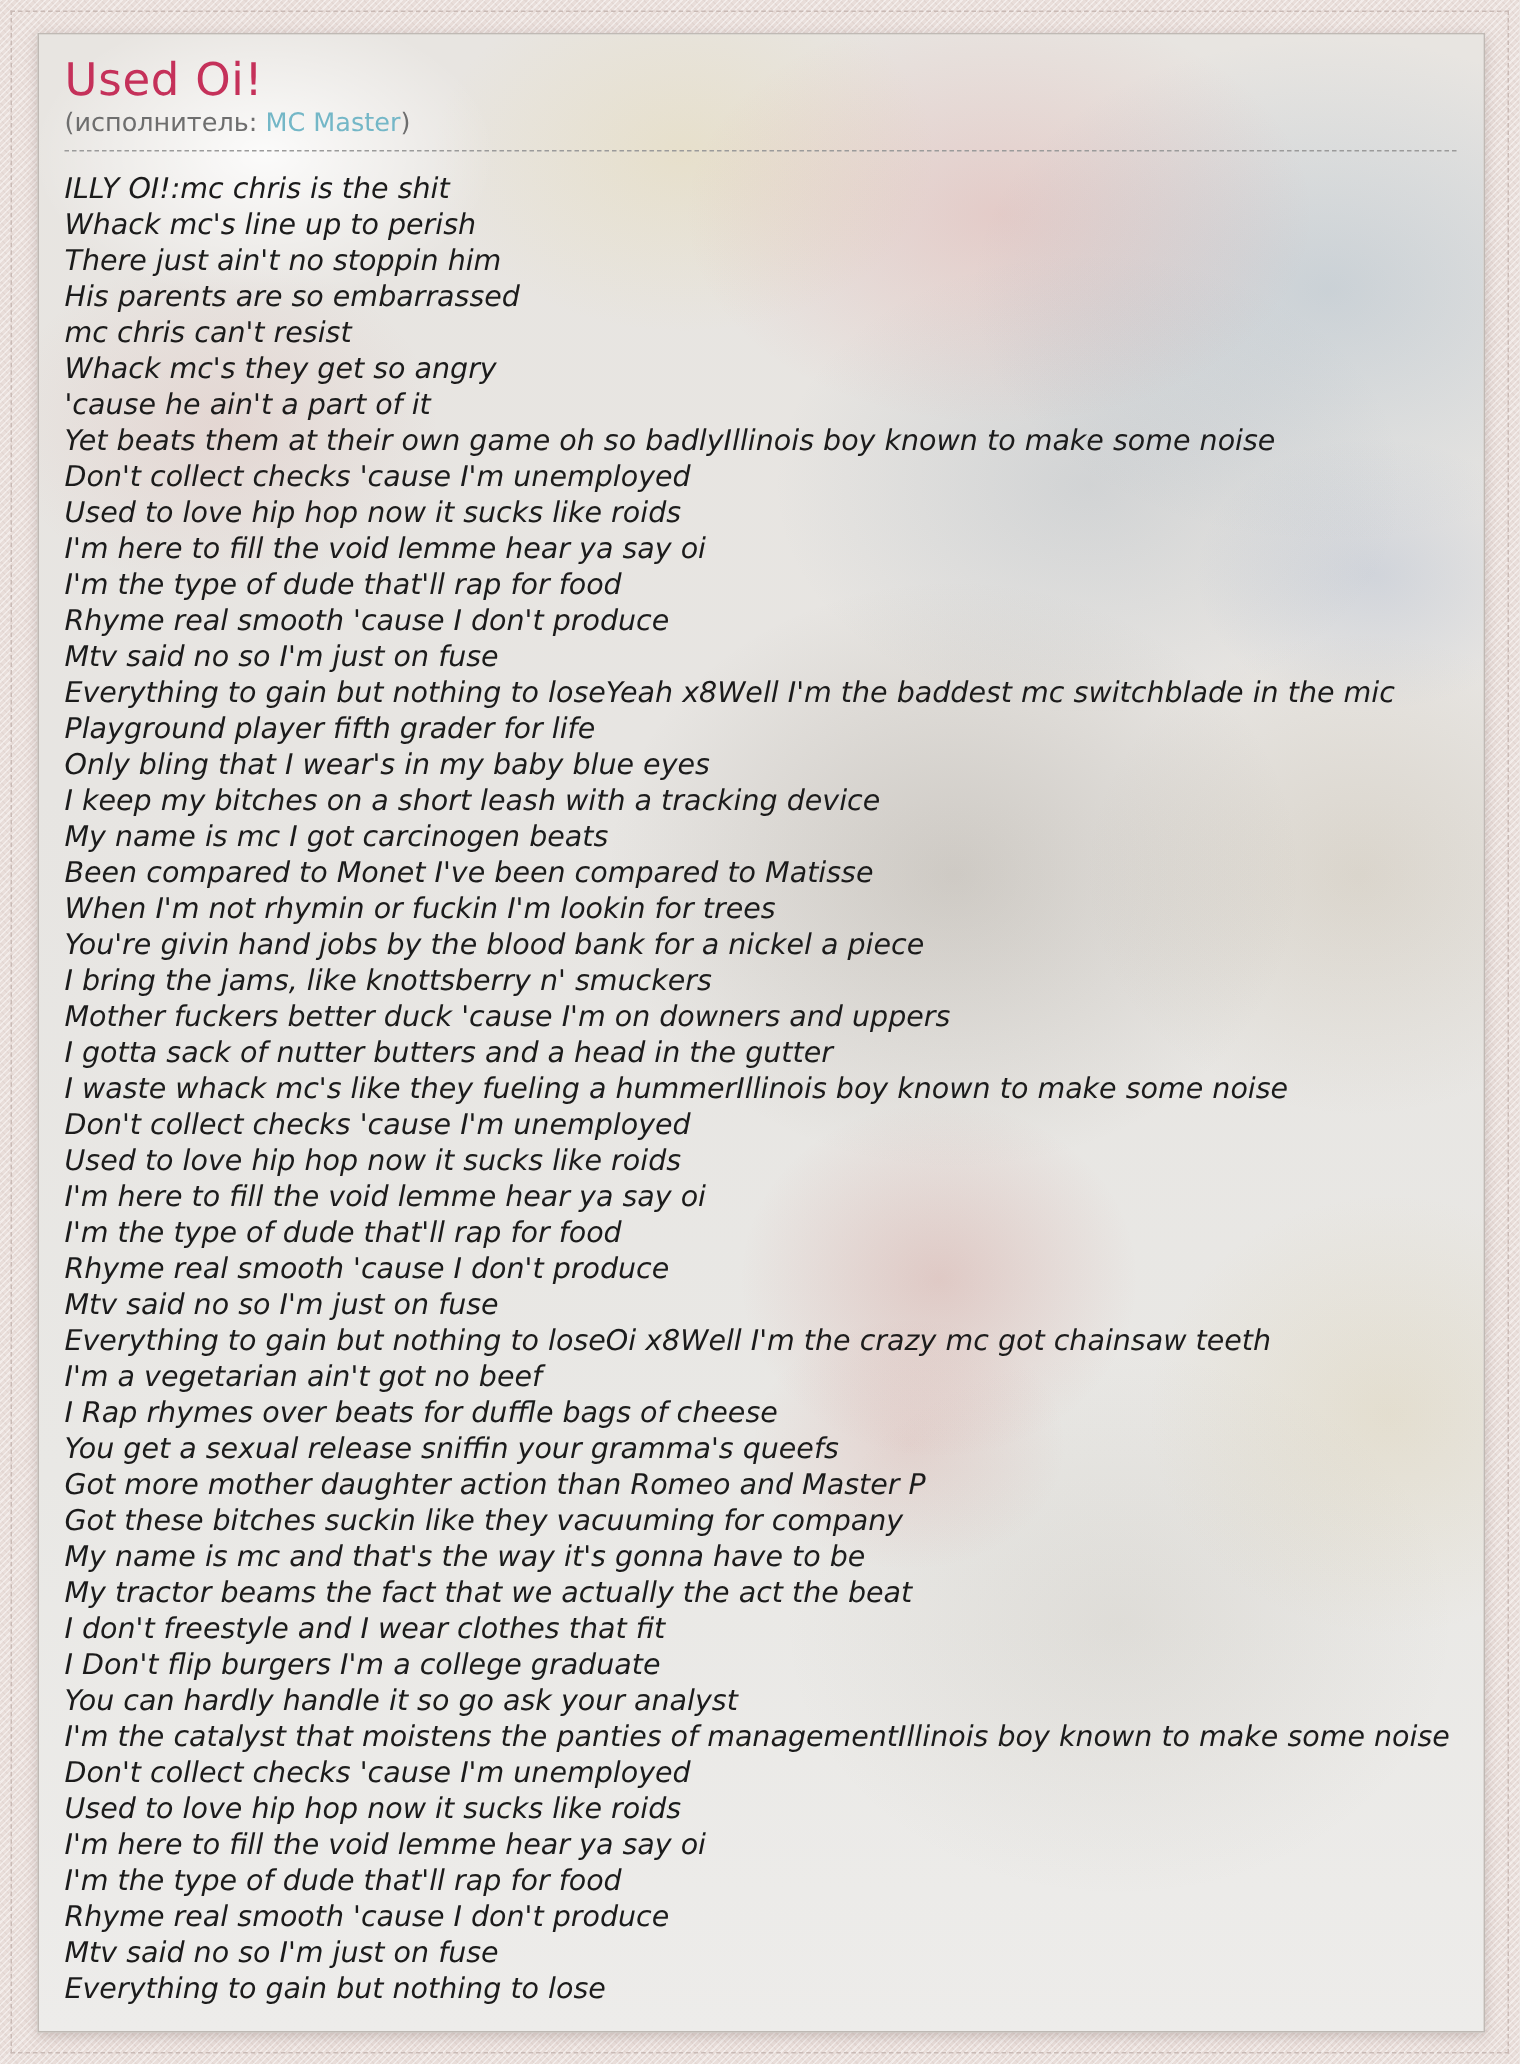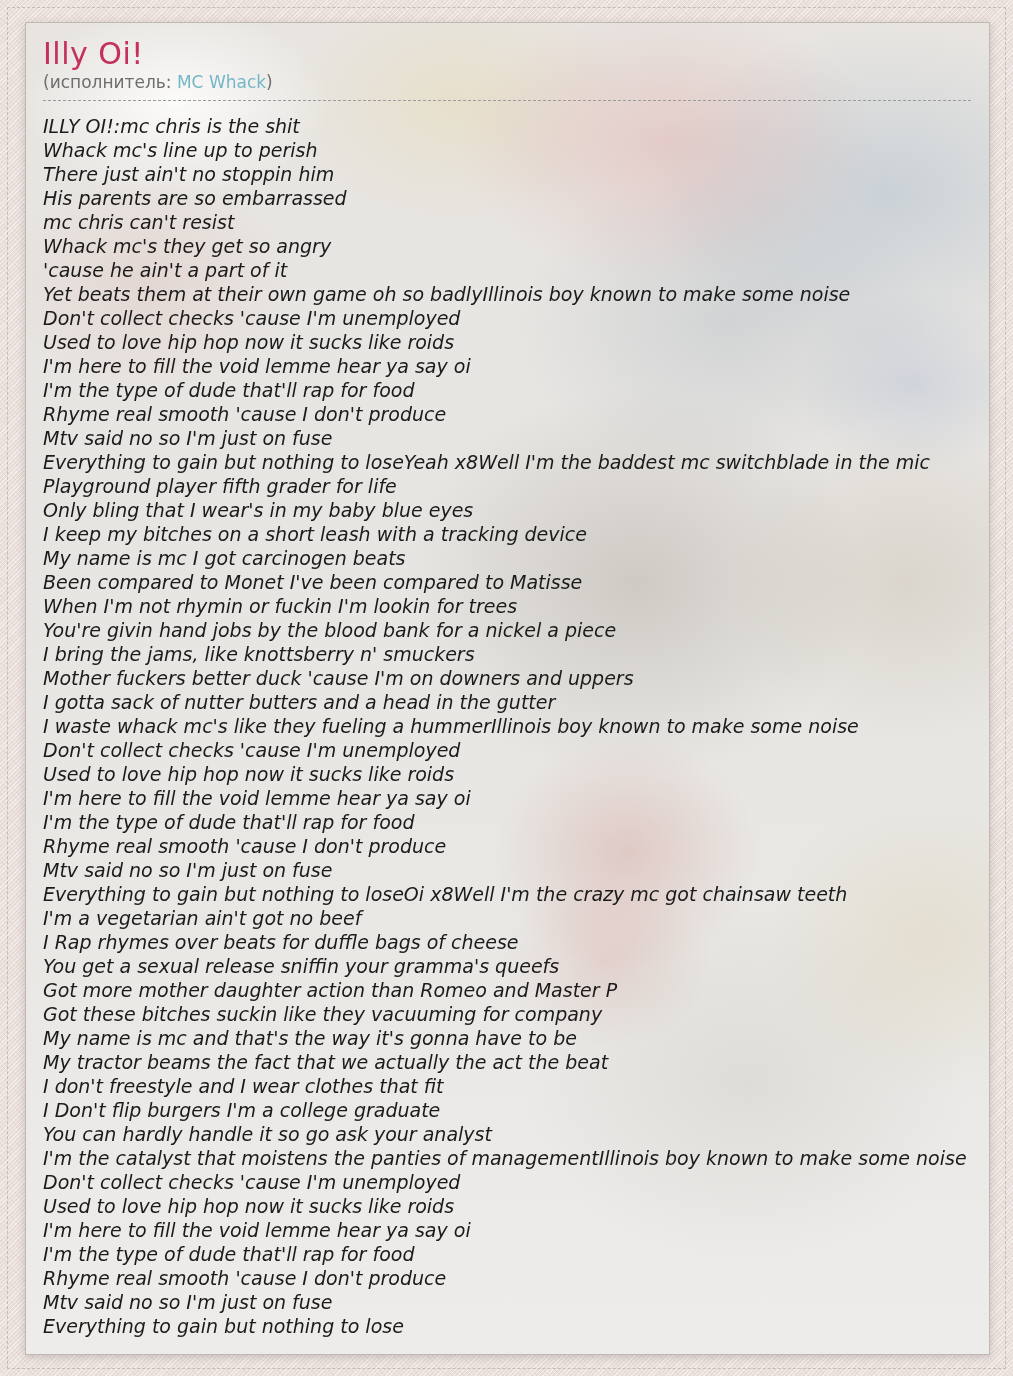--- a/index.html
+++ b/index.html
@@ -78,17 +78,17 @@
   .lyric-line { height: 24px; font-style: italic; }
 </style>
 </head>
 <body>
 
 <div class="dashed-frame"></div>
 
 <div class="card">
   <div class="card-bg"></div>
   <div class="content">
-    <h1 class="page-title" style="color: rgb(197, 49, 90);">Illy Oi!</h1>
-    <div class="artist-line" style="color: rgb(110, 110, 110);"><span>(исполнитель: </span><a style="color: rgb(116, 183, 199);">MC Whack</a><span>)</span></div>
+    <h1 class="page-title" style="color: rgb(197, 49, 90);">Used Oi!</h1>
+    <div class="artist-line" style="color: rgb(110, 110, 110);"><span>(исполнитель: </span><a style="color: rgb(116, 183, 199);">MC Master</a><span>)</span></div>
     <div class="lyrics" style="color: rgb(27, 27, 27);"><div class="lyric-line">ILLY OI!:mc chris is the shit</div><div class="lyric-line">Whack mc's line up to perish</div><div class="lyric-line">There just ain't no stoppin him</div><div class="lyric-line">His parents are so embarrassed</div><div class="lyric-line">mc chris can't resist</div><div class="lyric-line">Whack mc's they get so angry</div><div class="lyric-line">'cause he ain't a part of it</div><div class="lyric-line">Yet beats them at their own game oh so badlyIllinois boy known to make some noise</div><div class="lyric-line">Don't collect checks 'cause I'm unemployed</div><div class="lyric-line">Used to love hip hop now it sucks like roids</div><div class="lyric-line">I'm here to fill the void lemme hear ya say oi</div><div class="lyric-line">I'm the type of dude that'll rap for food</div><div class="lyric-line">Rhyme real smooth 'cause I don't produce</div><div class="lyric-line">Mtv said no so I'm just on fuse</div><div class="lyric-line">Everything to gain but nothing to loseYeah x8Well I'm the baddest mc switchblade in the mic</div><div class="lyric-line">Playground player fifth grader for life</div><div class="lyric-line">Only bling that I wear's in my baby blue eyes</div><div class="lyric-line">I keep my bitches on a short leash with a tracking device</div><div class="lyric-line">My name is mc I got carcinogen beats</div><div class="lyric-line">Been compared to Monet I've been compared to Matisse</div><div class="lyric-line">When I'm not rhymin or fuckin I'm lookin for trees</div><div class="lyric-line">You're givin hand jobs by the blood bank for a nickel a piece</div><div class="lyric-line">I bring the jams, like knottsberry n' smuckers</div><div class="lyric-line">Mother fuckers better duck 'cause I'm on downers and uppers</div><div class="lyric-line">I gotta sack of nutter butters and a head in the gutter</div><div class="lyric-line">I waste whack mc's like they fueling a hummerIllinois boy known to make some noise</div><div class="lyric-line">Don't collect checks 'cause I'm unemployed</div><div class="lyric-line">Used to love hip hop now it sucks like roids</div><div class="lyric-line">I'm here to fill the void lemme hear ya say oi</div><div class="lyric-line">I'm the type of dude that'll rap for food</div><div class="lyric-line">Rhyme real smooth 'cause I don't produce</div><div class="lyric-line">Mtv said no so I'm just on fuse</div><div class="lyric-line">Everything to gain but nothing to loseOi x8Well I'm the crazy mc got chainsaw teeth</div><div class="lyric-line">I'm a vegetarian ain't got no beef</div><div class="lyric-line">I Rap rhymes over beats for duffle bags of cheese</div><div class="lyric-line">You get a sexual release sniffin your gramma's queefs</div><div class="lyric-line">Got more mother daughter action than Romeo and Master P</div><div class="lyric-line">Got these bitches suckin like they vacuuming for company</div><div class="lyric-line">My name is mc and that's the way it's gonna have to be</div><div class="lyric-line">My tractor beams the fact that we actually the act the beat</div><div class="lyric-line">I don't freestyle and I wear clothes that fit</div><div class="lyric-line">I Don't flip burgers I'm a college graduate</div><div class="lyric-line">You can hardly handle it so go ask your analyst</div><div class="lyric-line">I'm the catalyst that moistens the panties of managementIllinois boy known to make some noise</div><div class="lyric-line">Don't collect checks 'cause I'm unemployed</div><div class="lyric-line">Used to love hip hop now it sucks like roids</div><div class="lyric-line">I'm here to fill the void lemme hear ya say oi</div><div class="lyric-line">I'm the type of dude that'll rap for food</div><div class="lyric-line">Rhyme real smooth 'cause I don't produce</div><div class="lyric-line">Mtv said no so I'm just on fuse</div><div class="lyric-line">Everything to gain but nothing to lose</div></div>
   </div>
 </div>
 
 </body></html>

